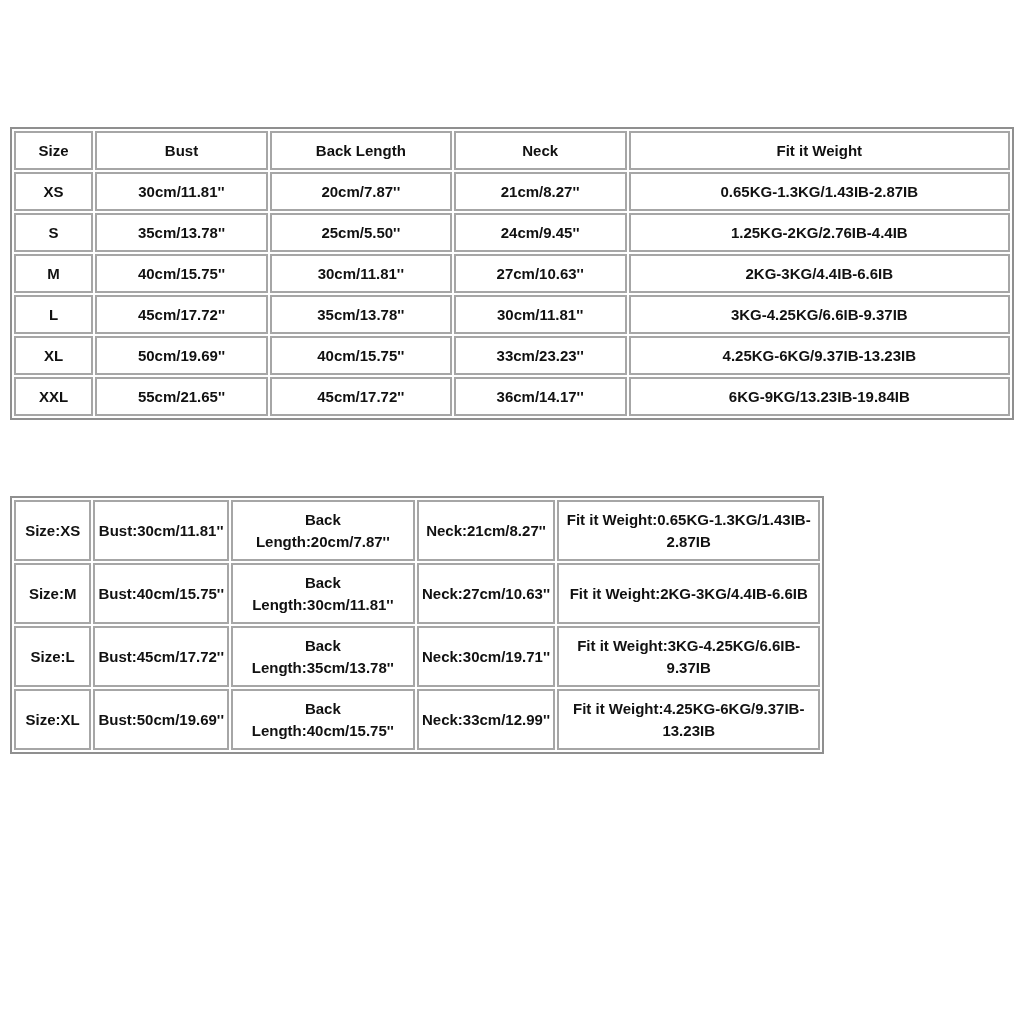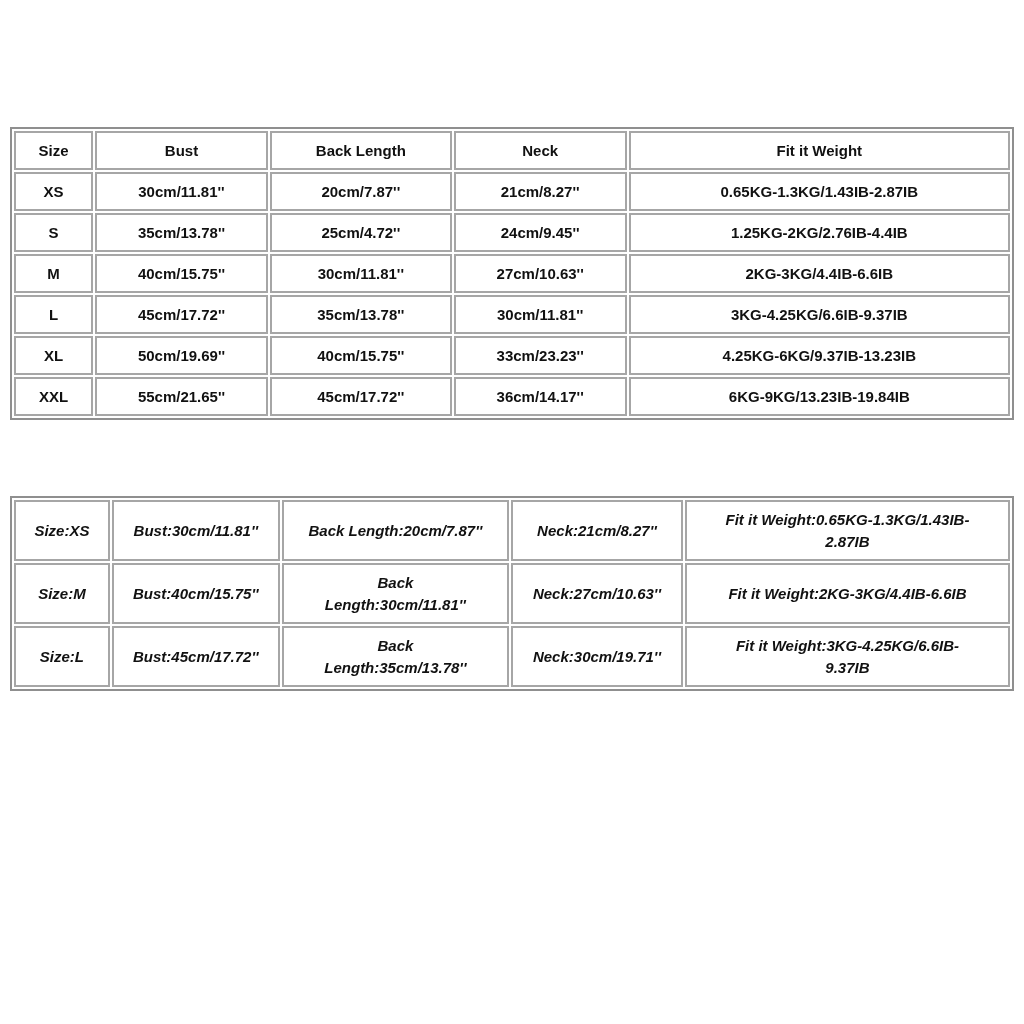--- a/index.html
+++ b/index.html
@@ -39,22 +39,21 @@
     width: 1004px;
   }
   #standard-table td {
     height: 33px;
     font-size: 15px;
     line-height: 1.2;
   }
   #inline-table {
     left: 10px;
     top: 496px;
-    width: 1004px;
-    font-style: italic;
+    width: 814px;
   }
   #inline-table td {
     height: 55px;
     font-size: 15px;
     line-height: 1.45;
   }
 </style>
 </head>
 <body>
 
@@ -77,21 +76,21 @@
     <tr>
       <td>XS</td>
       <td>30cm/11.81''</td>
       <td>20cm/7.87''</td>
       <td>21cm/8.27''</td>
       <td>0.65KG-1.3KG/1.43IB-2.87IB</td>
     </tr>
     <tr>
       <td>S</td>
       <td>35cm/13.78''</td>
-      <td>25cm/4.72''</td>
+      <td>25cm/5.50''</td>
       <td>24cm/9.45''</td>
       <td>1.25KG-2KG/2.76IB-4.4IB</td>
     </tr>
     <tr>
       <td>M</td>
       <td>40cm/15.75''</td>
       <td>30cm/11.81''</td>
       <td>27cm/10.63''</td>
       <td>2KG-3KG/4.4IB-6.6IB</td>
     </tr>
@@ -146,14 +145,23 @@
     </tr>
     <tr>
       <td>Size:L</td>
       <td>Bust:45cm/17.72''</td>
       <td>Back
 Length:35cm/13.78''</td>
       <td>Neck:30cm/19.71''</td>
       <td>Fit it Weight:3KG-4.25KG/6.6IB-
 9.37IB</td>
     </tr>
+    <tr>
+      <td>Size:XL</td>
+      <td>Bust:50cm/19.69''</td>
+      <td>Back
+Length:40cm/15.75''</td>
+      <td>Neck:33cm/12.99''</td>
+      <td>Fit it Weight:4.25KG-6KG/9.37IB-
+13.23IB</td>
+    </tr>
   </tbody>
 </table>
 
 </body></html>

